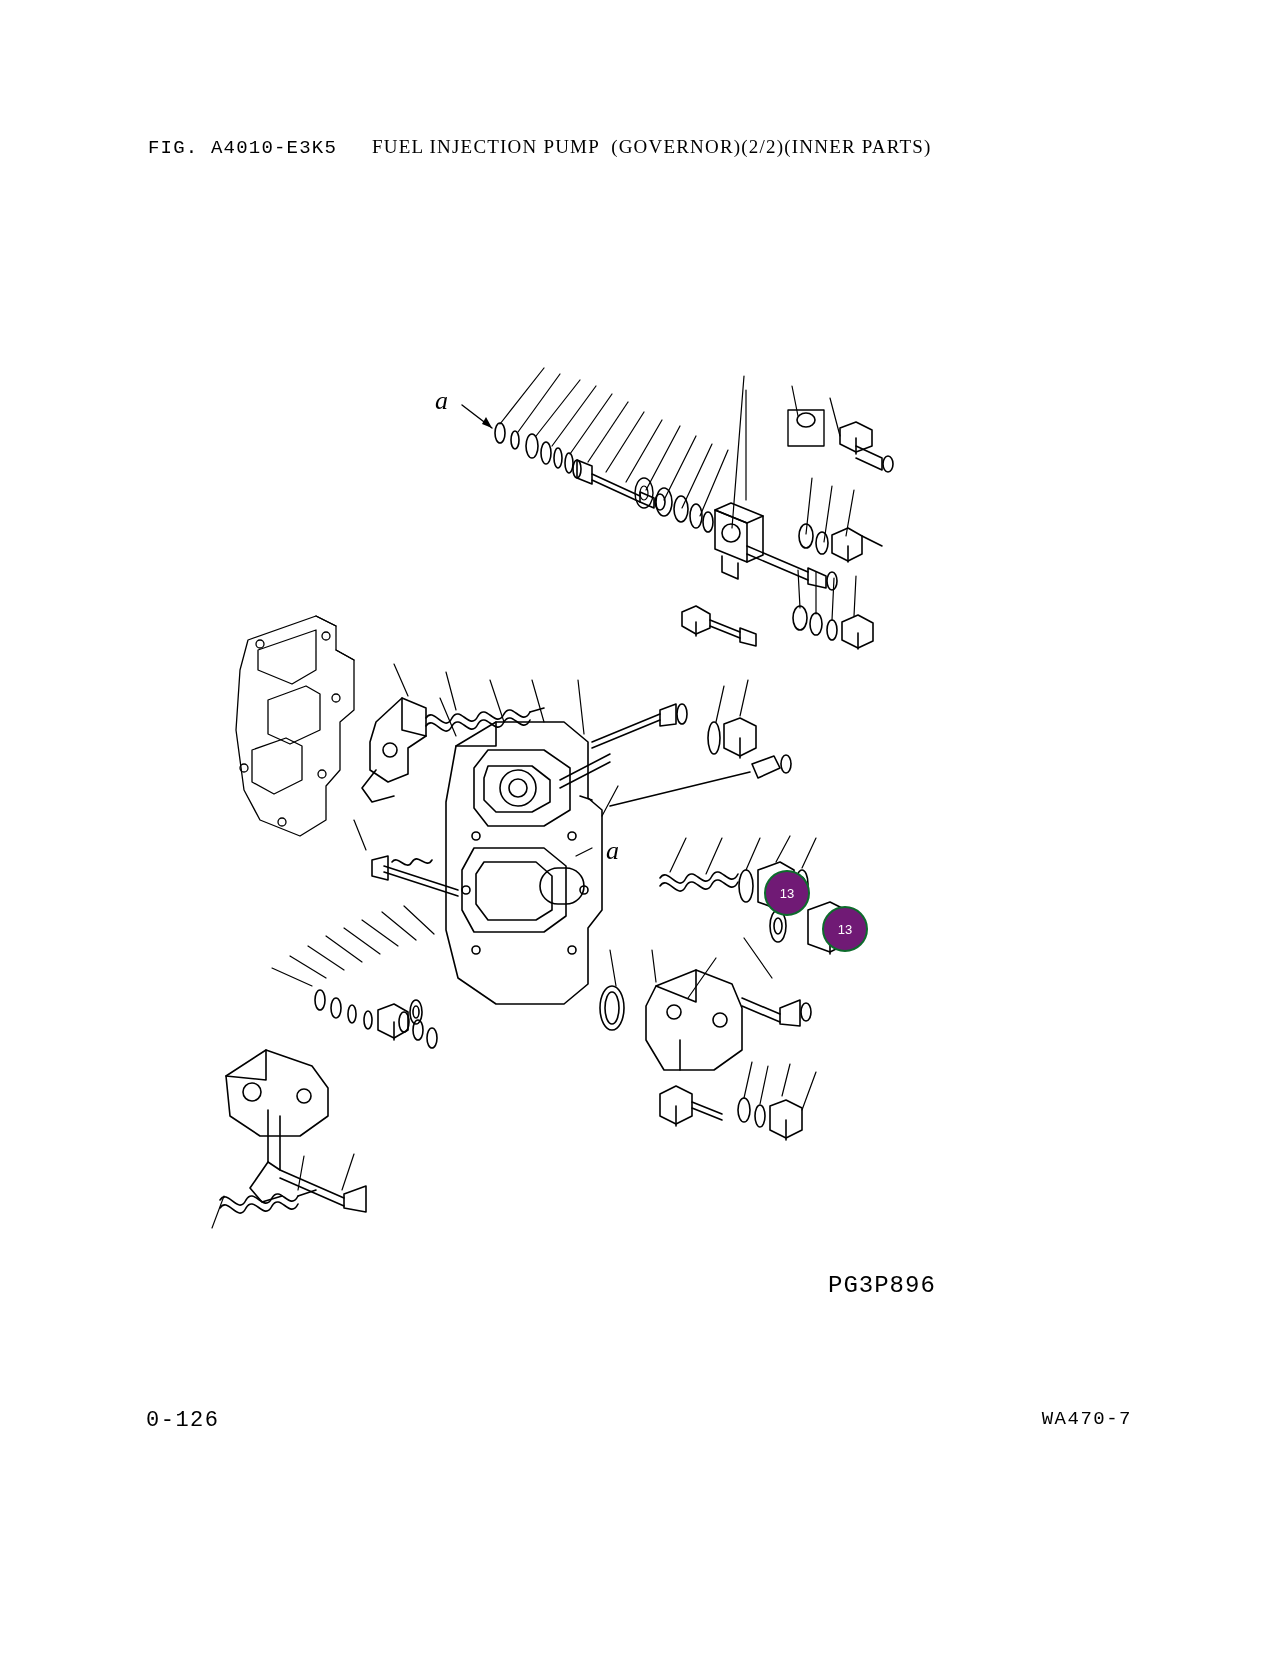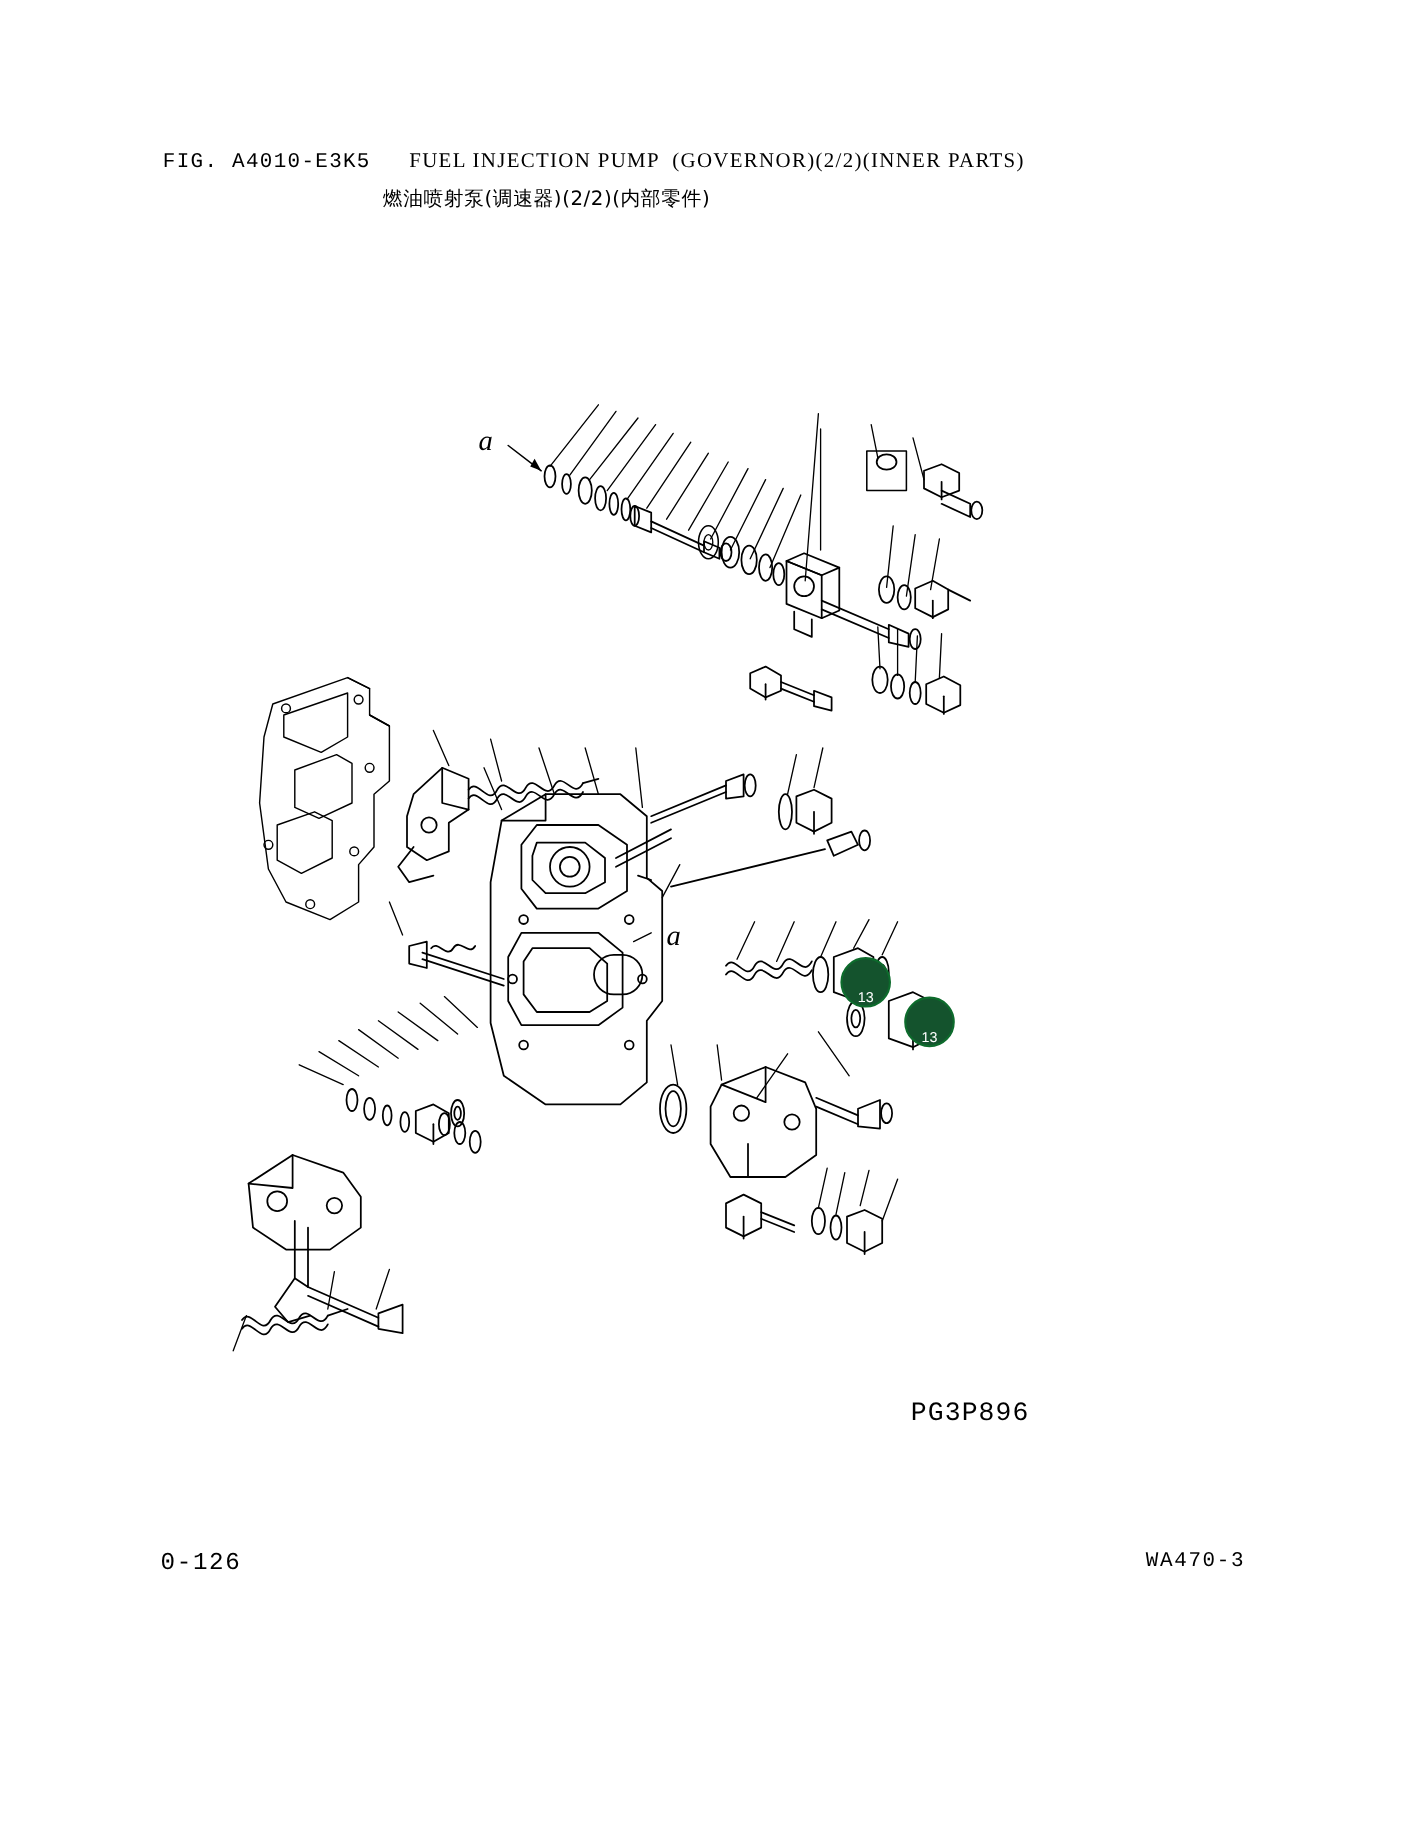--- a/index.html
+++ b/index.html
@@ -64,27 +64,27 @@
   .drawing svg {
     display: block;
   }
 
   
   .callout {
     position: absolute;
     width: 46px;
     height: 46px;
     border-radius: 50%;
-    background: #14532d;
+    background: #701a75;
     border: 2px solid #0d6b2c;
     color: #ffffff;
     font-family: "Liberation Sans", sans-serif;
     font-size: 13px;
     display: flex;
-    align-items: flex-end;
+    align-items: center;
     justify-content: center;
     box-sizing: border-box;
   }
 
   
   .drawing-code {
     position: absolute;
     left: 828px;
     top: 1272px;
     font-size: 24px;
@@ -116,21 +116,20 @@
 </head>
 <body>
 
 <div class="page">
 
   <div class="header">
     <div class="header-line1">
       <span class="fig-code">FIG. A4010-E3K5</span>
       <span class="fig-title-en">FUEL INJECTION PUMP  (GOVERNOR)(2/2)(INNER PARTS)</span>
     </div>
-    <div class="header-line2">燃油喷射泵(调速器)(2/2)(内部零件)</div>
   </div>
 
   <div class="drawing">
     <svg width="1000" height="920" viewBox="0 0 1000 920" xmlns="http://www.w3.org/2000/svg">
       <g fill="none" stroke="#000000" stroke-width="1.6" stroke-linejoin="round" stroke-linecap="round">
 
         <g>
 
           <path d="M322 55 L352 78" stroke-width="1.4"></path>
           <path d="M352 78 L342 74 L346 67 Z" fill="#000" stroke="none"></path>
@@ -408,15 +407,15 @@
       <span>13</span>
     </div>
     <div class="callout" style="left:682px; top:556px;">
       <span>13</span>
     </div>
   </div>
 
   <div class="drawing-code">PG3P896</div>
 
   <div class="footer-left">0-126</div>
-  <div class="footer-right">WA470-3</div>
+  <div class="footer-right">WA470-7</div>
 
 </div>
 
 </body></html>

